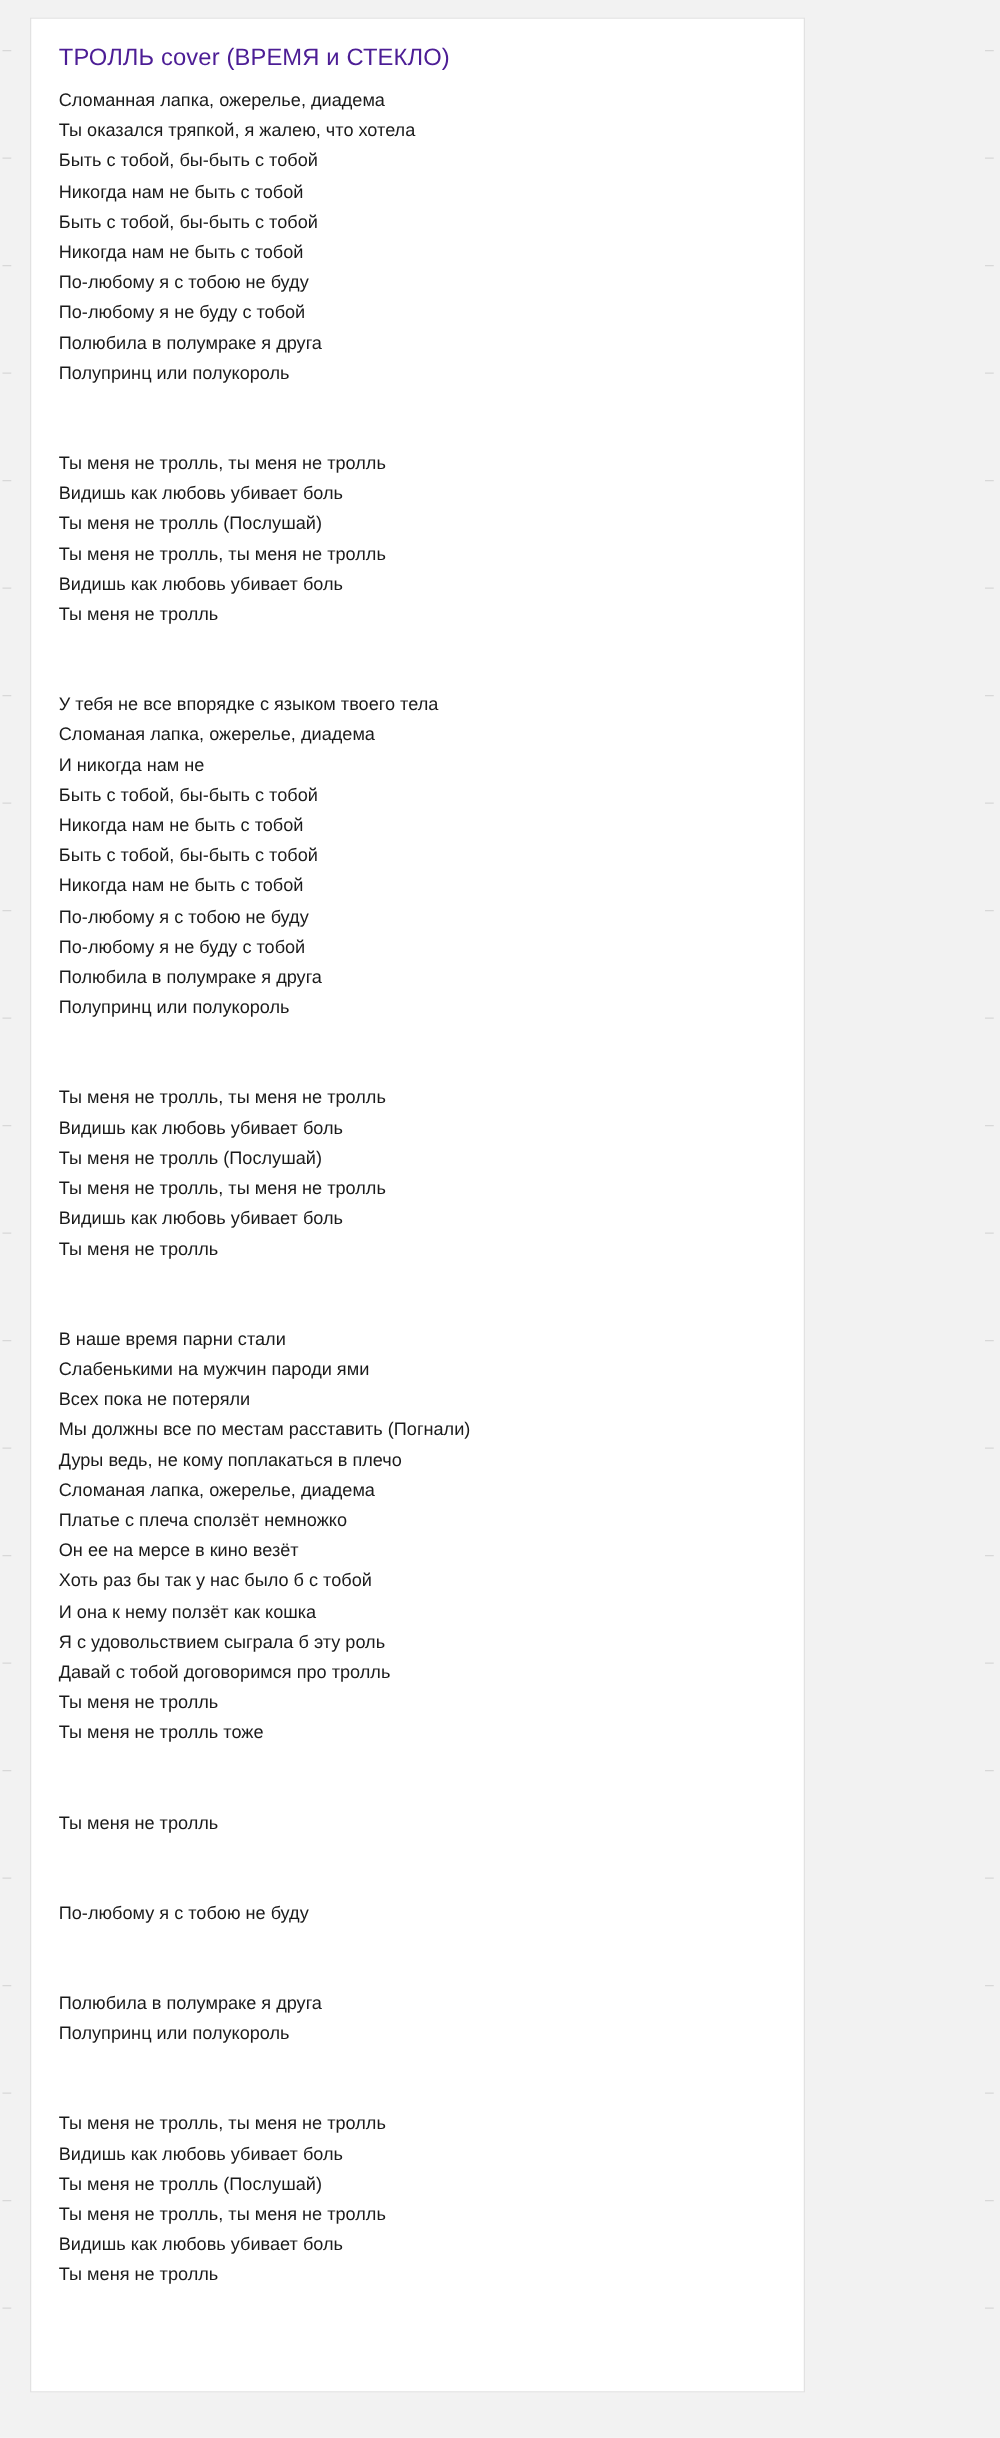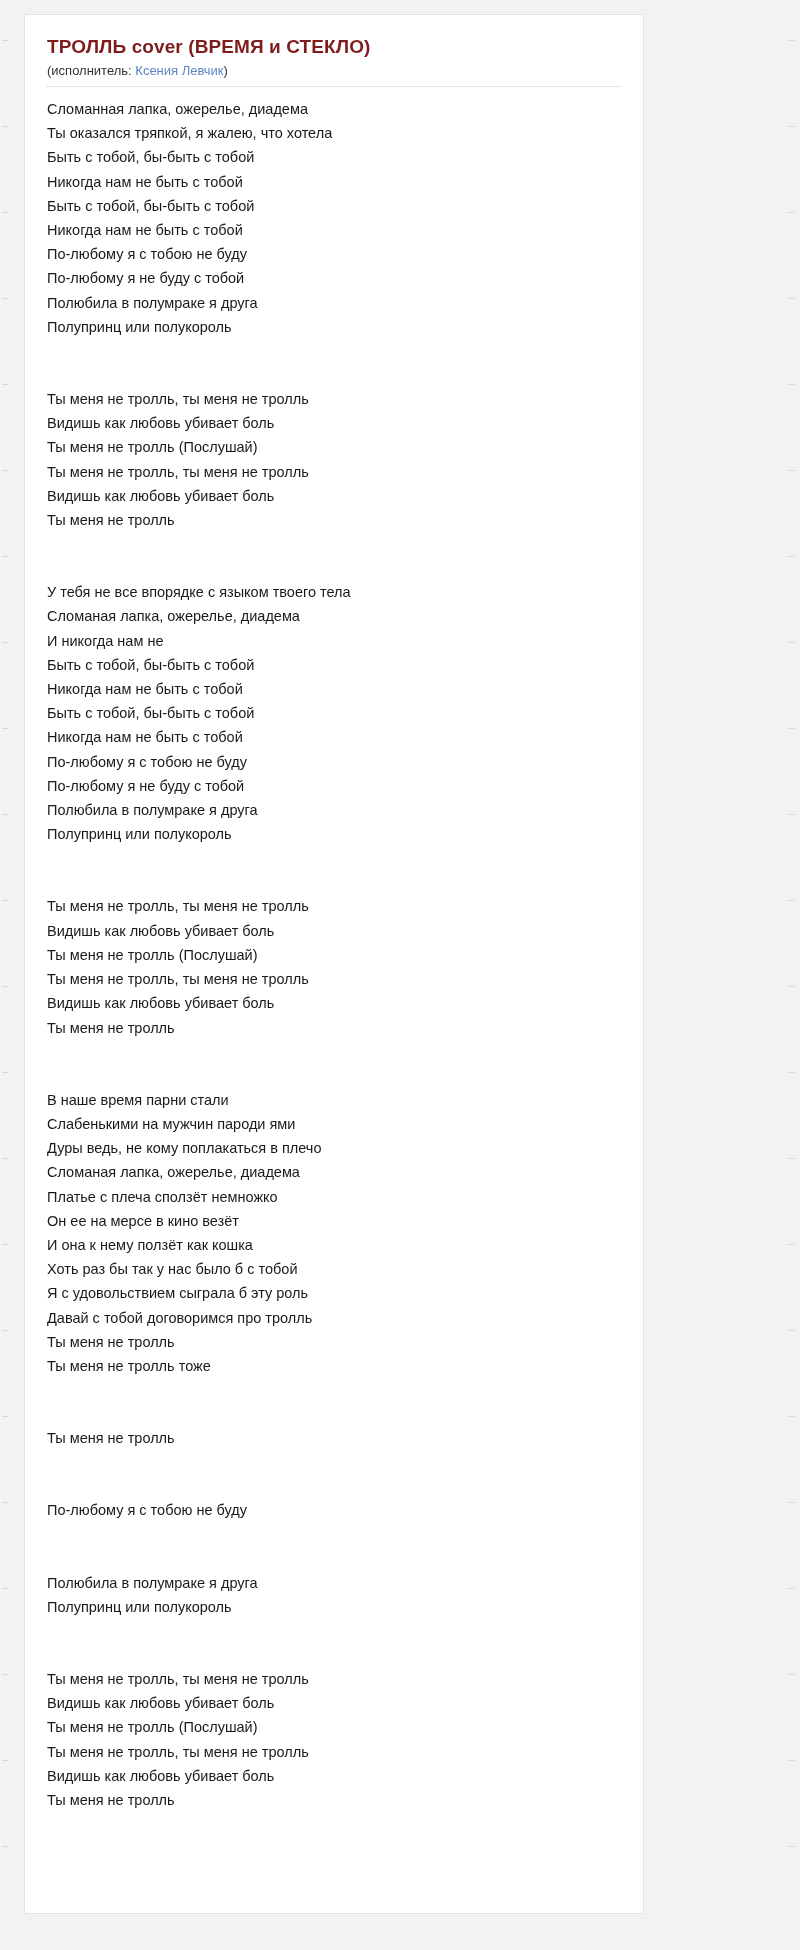--- a/index.html
+++ b/index.html
@@ -23,25 +23,25 @@
     background: #ffffff;
     border: 1px solid #e2e2e2;
     box-sizing: border-box;
     width: 620px;
     margin: 0 auto 0 12px;
     padding: 20px 22px 26px 22px;
     min-height: 1900px;
     position: relative;
   }
   .song-title {
-    color: #7f1d1d;
+    color: #4c1d95;
     font-size: 19px;
     line-height: 24px;
     margin: 0 0 4px 0;
-    font-weight: bold;
+    font-weight: normal;
     letter-spacing: 0.1px;
   }
   .artist-line {
     font-size: 13px;
     color: #333333;
     margin: 0 0 2px 0;
     padding-bottom: 8px;
     border-bottom: 1px dotted #cfcfcf;
   }
   .artist-line a {
@@ -127,24 +127,20 @@
       <div class="tick" style="top: 1588px;"></div>
       <div class="tick" style="top: 1674px;"></div>
       <div class="tick" style="top: 1760px;"></div>
       <div class="tick" style="top: 1846px;"></div>
     </div>
 
   <div class="card">
 
     <h1 class="song-title">ТРОЛЛЬ cover (ВРЕМЯ и СТЕКЛО)</h1>
 
-    <div class="artist-line">
-      <span>(исполнитель:</span>
-      <a href="#">Ксения Левчик</a><span>)</span>
-    </div>
 
     <div class="lyrics">
         <div class="lyr-line">Сломанная лапка, ожерелье, диадема</div>
         <div class="lyr-line">Ты оказался тряпкой, я жалею, что хотела</div>
         <div class="lyr-line">Быть с тобой, бы-быть с тобой</div>
         <div class="lyr-line">Никогда нам не быть с тобой</div>
         <div class="lyr-line">Быть с тобой, бы-быть с тобой</div>
         <div class="lyr-line">Никогда нам не быть с тобой</div>
         <div class="lyr-line">По-любому я с тобою не буду</div>
         <div class="lyr-line">По-любому я не буду с тобой</div>
@@ -176,26 +172,28 @@
         <div class="lyr-line">Ты меня не тролль, ты меня не тролль</div>
         <div class="lyr-line">Видишь как любовь убивает боль</div>
         <div class="lyr-line">Ты меня не тролль (Послушай)</div>
         <div class="lyr-line">Ты меня не тролль, ты меня не тролль</div>
         <div class="lyr-line">Видишь как любовь убивает боль</div>
         <div class="lyr-line">Ты меня не тролль</div>
         <div class="lyr-blank"></div>
         <div class="lyr-blank"></div>
         <div class="lyr-line">В наше время парни стали</div>
         <div class="lyr-line">Слабенькими на мужчин пароди ями</div>
+        <div class="lyr-line">Всех пока не потеряли</div>
+        <div class="lyr-line">Мы должны все по местам расставить (Погнали)</div>
         <div class="lyr-line">Дуры ведь, не кому поплакаться в плечо</div>
         <div class="lyr-line">Сломаная лапка, ожерелье, диадема</div>
         <div class="lyr-line">Платье с плеча сползёт немножко</div>
         <div class="lyr-line">Он ее на мерсе в кино везёт</div>
+        <div class="lyr-line">Хоть раз бы так у нас было б с тобой</div>
         <div class="lyr-line">И она к нему ползёт как кошка</div>
-        <div class="lyr-line">Хоть раз бы так у нас было б с тобой</div>
         <div class="lyr-line">Я с удовольствием сыграла б эту роль</div>
         <div class="lyr-line">Давай с тобой договоримся про тролль</div>
         <div class="lyr-line">Ты меня не тролль</div>
         <div class="lyr-line">Ты меня не тролль тоже</div>
         <div class="lyr-blank"></div>
         <div class="lyr-blank"></div>
         <div class="lyr-line">Ты меня не тролль</div>
         <div class="lyr-blank"></div>
         <div class="lyr-blank"></div>
         <div class="lyr-line">По-любому я с тобою не буду</div>

